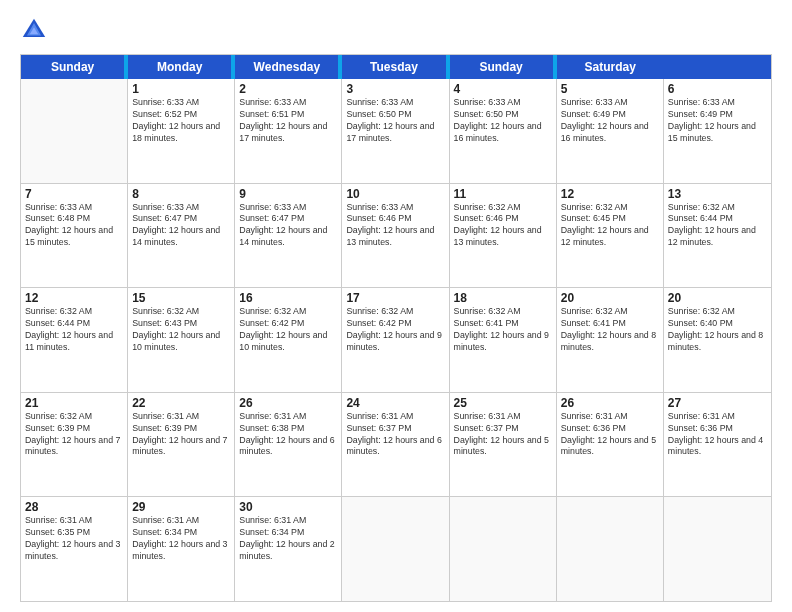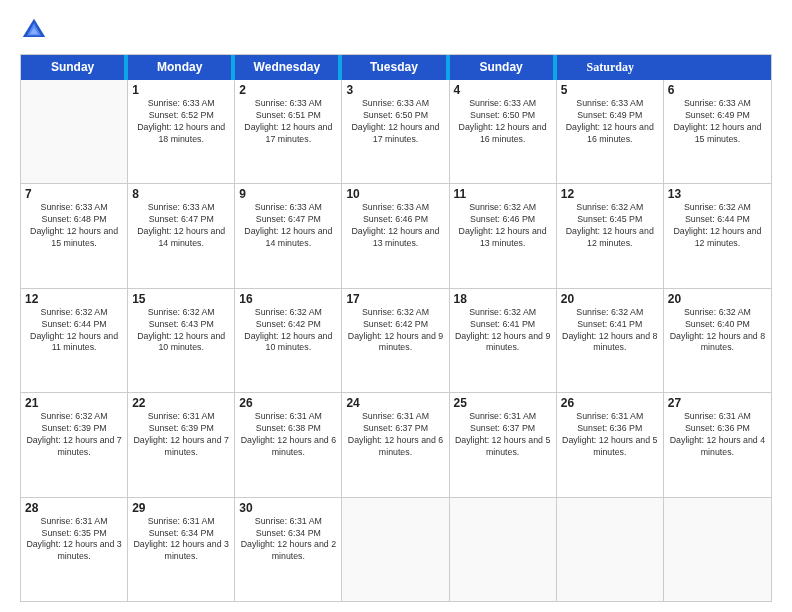--- a/index.html
+++ b/index.html
@@ -72,21 +72,21 @@
       background: #2255cc;
     }
     .cal-header-cell {
       color: #fff;
       font-size: 12px;
       font-weight: bold;
       text-align: center;
       padding: 5px 2px;
       border-right: 4px solid #0ea5e9;
     }
-    .cal-header-cell:last-child { border-right: none; font-family: Liberation Serif, serif; }
+    .cal-header-cell:last-child { border-right: none; }
     .cal-body {
       flex: 1;
       display: flex;
       flex-direction: column;
     }
     .cal-row {
       display: grid;
       grid-template-columns: repeat(7, 1fr);
       flex: 1;
       border-top: 1px solid #ccc;
@@ -107,21 +107,20 @@
       font-size: 12px;
       font-weight: bold;
       color: #222;
       display: block;
       margin-bottom: 1px;
     }
     .cell-text {
       font-size: 8.8px;
       color: #333;
       line-height: 1.35;
-      text-align: center;
     }
   </style>
 </head>
 <body>
 
 <div class="page">
   <div class="header">
     <div class="logo">
       <svg class="logo-icon" viewBox="0 0 40 40">
         <polygon points="20,4 36,30 4,30" fill="#2255cc"></polygon>

